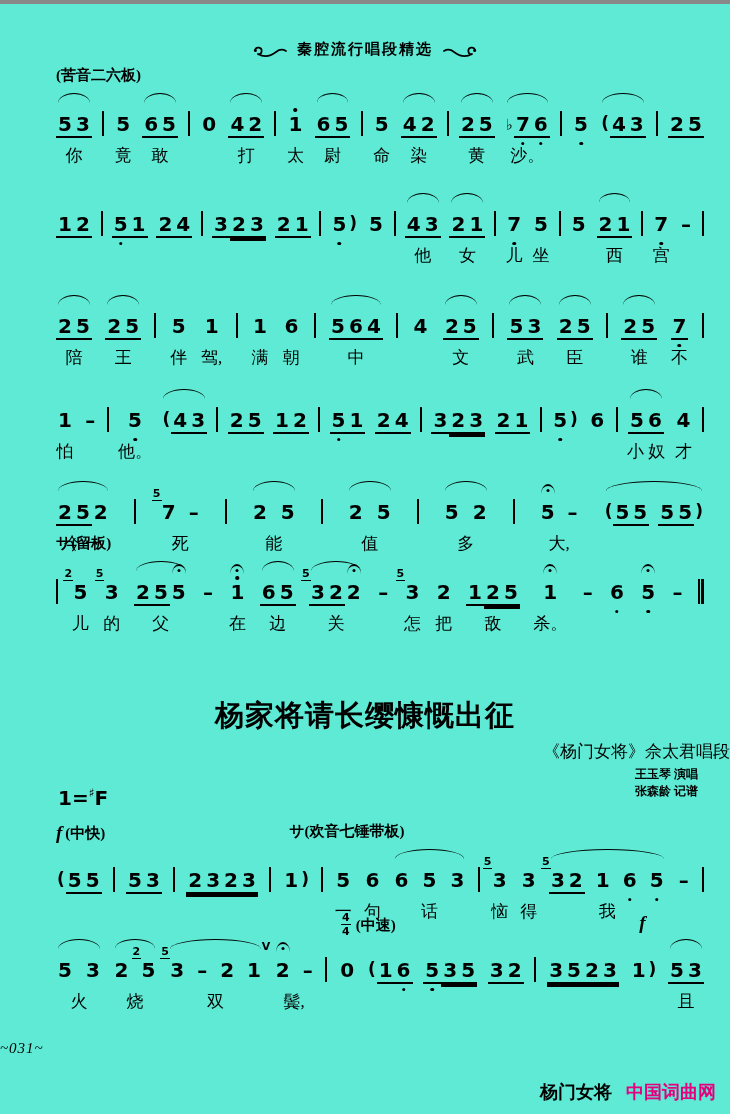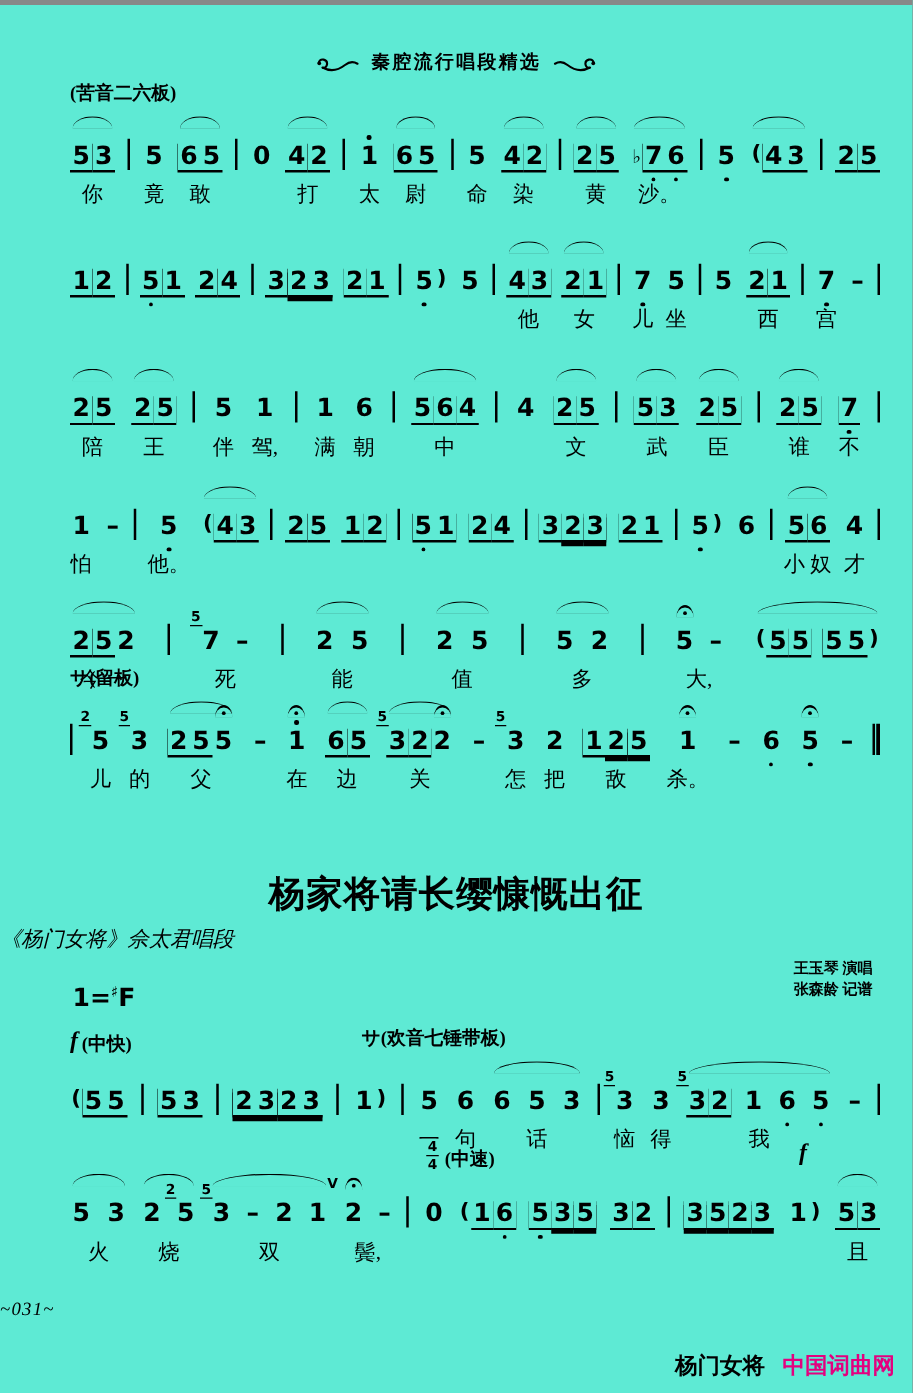--- a/index.html
+++ b/index.html
@@ -8,21 +8,21 @@
   
   .hdr{position:absolute;top:36px;left:0;right:0;display:flex;justify-content:center;
        align-items:center;gap:7px;}
   .hdr-t{font-size:15px;font-weight:bold;letter-spacing:2px;}
   .orn{width:42px;height:16px;}
   .orn.flip{transform:scaleX(-1);}
   
   .sys{position:absolute;left:56px;right:26px;}
   .sys.haslabels{padding-top:24px;}
   .lbl{position:absolute;top:0;font-size:15px;font-weight:bold;white-space:nowrap;
-       display:flex;align-items:flex-end;gap:2px;line-height:1.2;}
+       display:flex;align-items:center;gap:2px;line-height:1.2;}
   .dyn{font-family:"Liberation Serif",serif;font-style:italic;font-weight:bold;
        font-size:19px;margin-right:1px;}
   .ts{display:inline-flex;flex-direction:column;font-family:"DejaVu Sans",sans-serif;
       font-size:11px;font-weight:bold;line-height:1;text-align:center;margin-right:3px;}
   .tsn{border-bottom:1.4px solid #000;padding:0 1px 1px;}
   .tsd{padding-top:1px;}
   .cells{display:flex;justify-content:space-between;align-items:flex-start;width:100%;}
   .cell{display:flex;flex-direction:column;align-items:center;}
   .notes{display:flex;align-items:flex-end;position:relative;height:46px;}
   .note{display:flex;align-items:flex-end;position:relative;}
@@ -49,22 +49,22 @@
   .slur{position:absolute;top:3px;left:2px;right:2px;height:9px;
       border-top:1.8px solid #000;border-radius:50% 50% 0 0/100% 100% 0 0;}
   .bar{width:2px;height:25px;background:#000;margin-top:21px;}
   .bar.end{width:6px;background:none;border-left:2px solid #000;border-right:3px solid #000;
       height:25px;box-sizing:border-box;}
   .ly{height:24px;margin-top:7px;font-size:17px;white-space:nowrap;display:flex;
       align-items:flex-end;justify-content:center;}
   
   .song-title{position:absolute;top:692px;left:0;right:0;text-align:center;
       font-size:29px;font-weight:bold;letter-spacing:1px;}
-  .song-sub{position:absolute;top:736px;left:0;right:0;text-align:left;
-      font-size:17px;font-style:italic;}
+  .song-sub{position:absolute;top:736px;left:0;right:0;text-align:right;
+      font-size:17px;}
   .credits{position:absolute;top:762px;right:32px;text-align:left;font-size:12px;
       font-weight:bold;line-height:1.45;}
   .key{position:absolute;top:782px;left:58px;font-family:"DejaVu Sans",sans-serif;
       font-size:20px;font-weight:bold;}
   .key sup{font-size:12px;}
   
   .pagenum{position:absolute;top:1036px;left:0;right:0;text-align:left;
       font-size:15px;font-style:italic;letter-spacing:1px;}
   .source{position:absolute;bottom:14px;right:14px;font-family:"DejaVu Sans",sans-serif;
       font-size:18px;font-weight:bold;}

